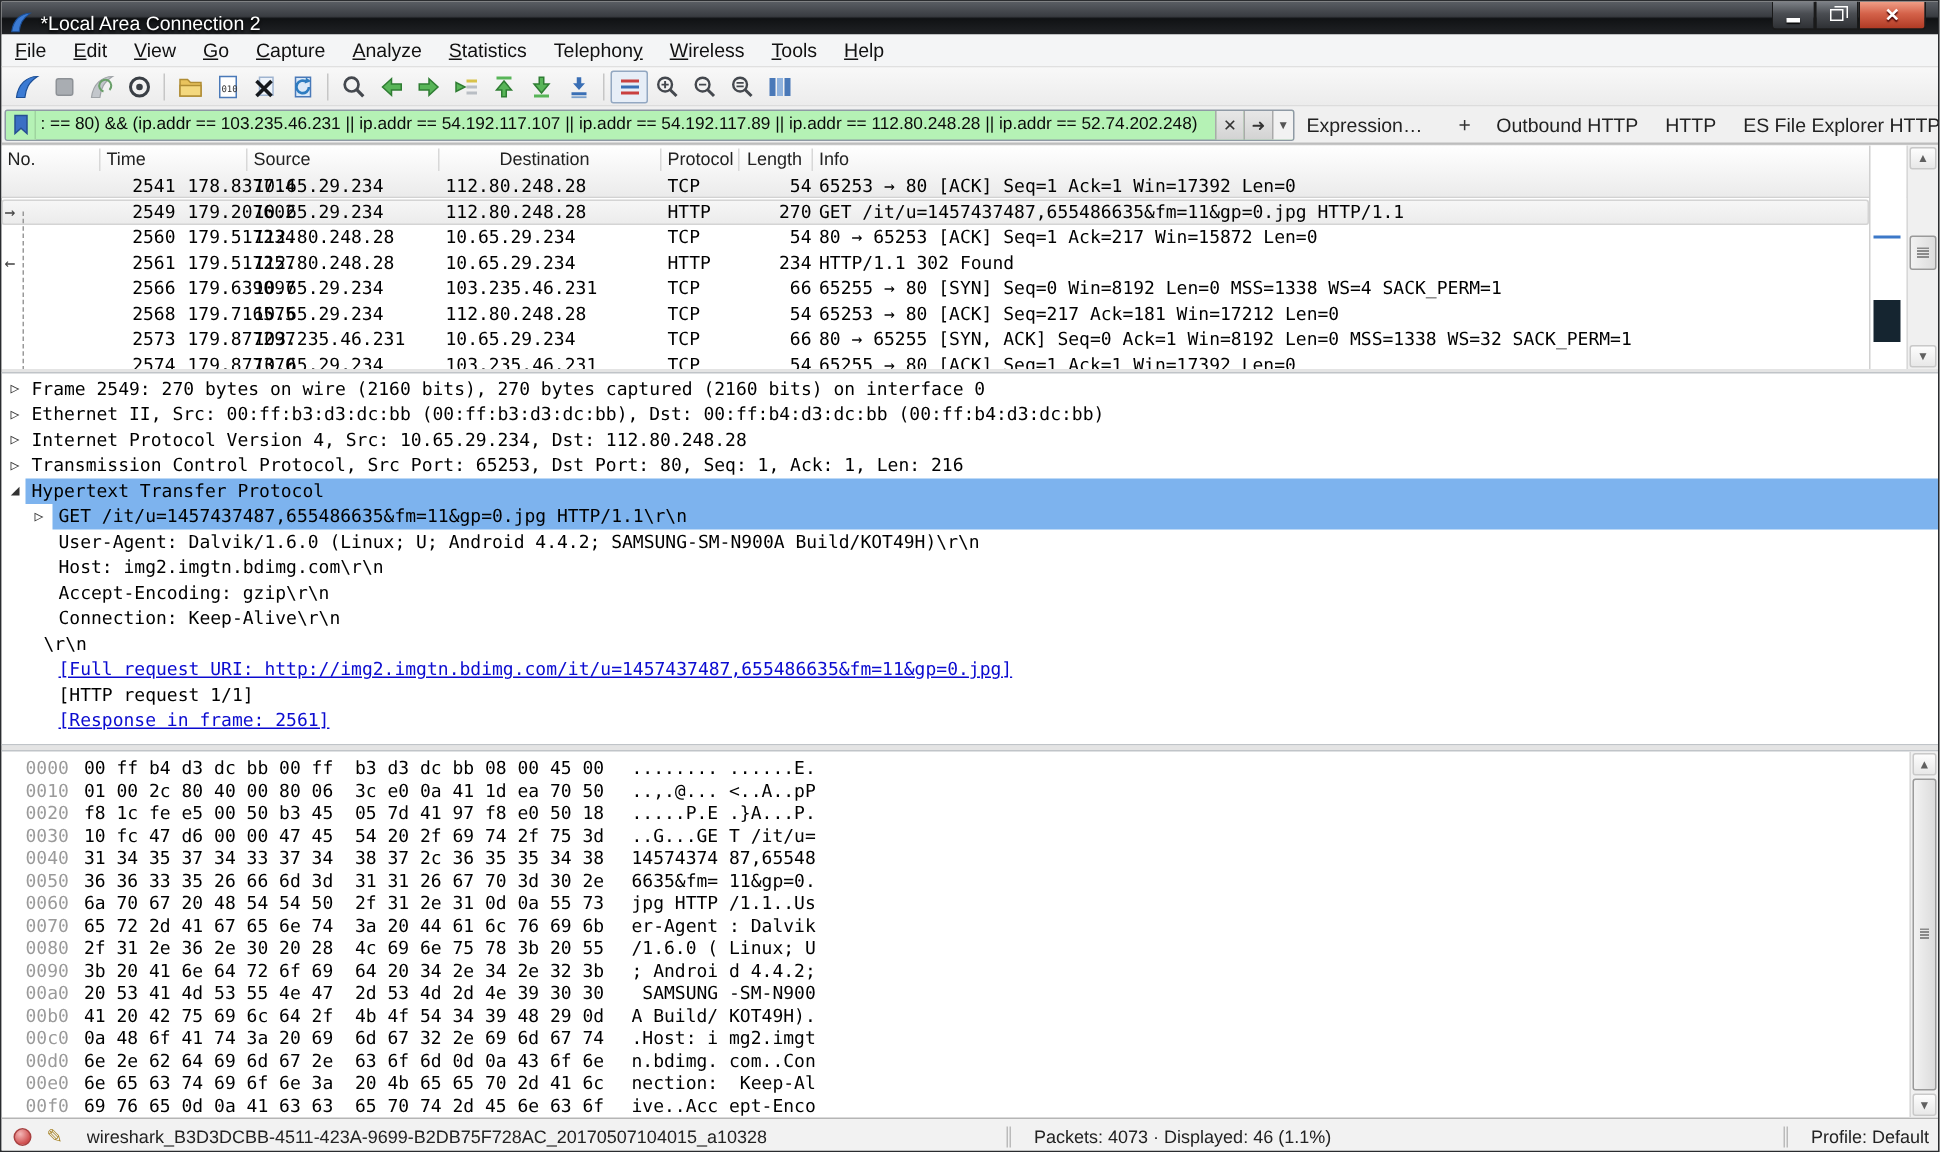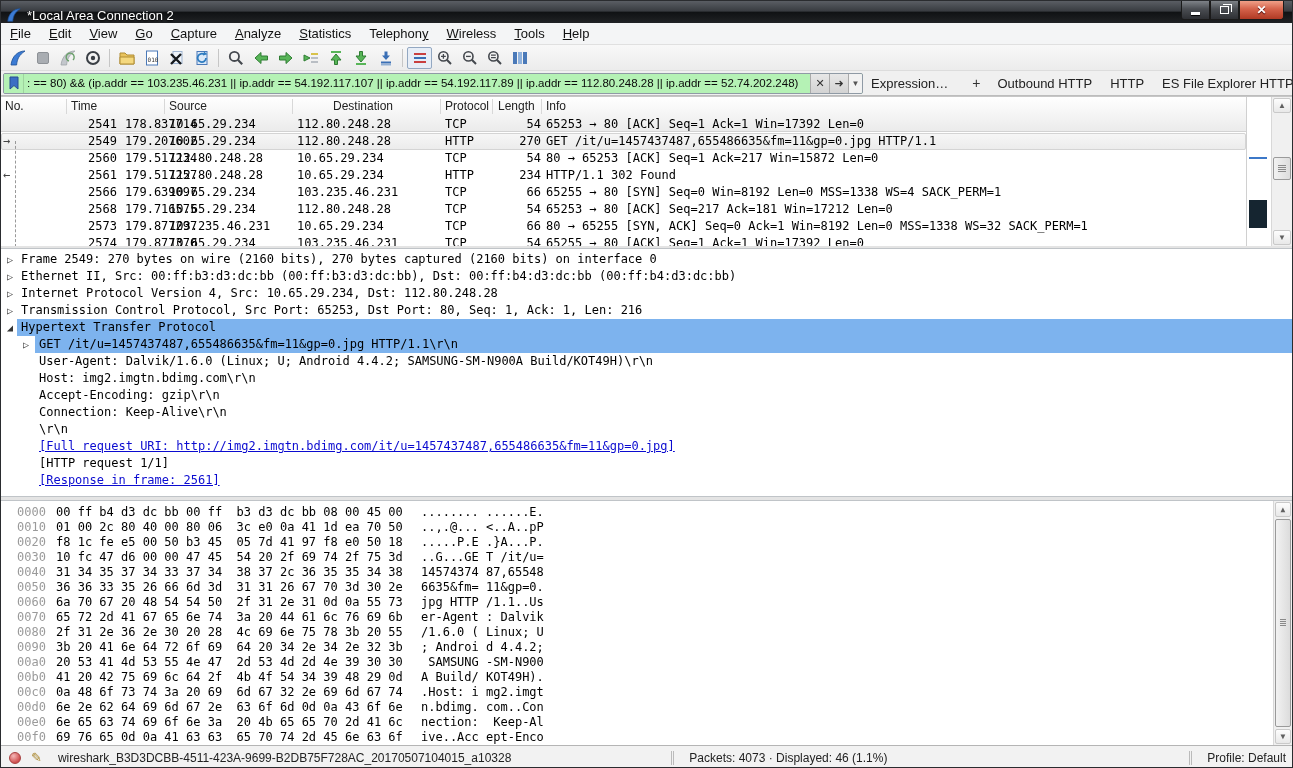--- a/index.html
+++ b/index.html
@@ -354,21 +354,21 @@
       <div class="drow"><span class="d-exp" style="left: 6px;">▷</span><span class="d-text" style="left: 20px;">Frame 2549: 270 bytes on wire (2160 bits), 270 bytes captured (2160 bits) on interface 0</span></div>
       <div class="drow"><span class="d-exp" style="left: 6px;">▷</span><span class="d-text" style="left: 20px;">Ethernet II, Src: 00:ff:b3:d3:dc:bb (00:ff:b3:d3:dc:bb), Dst: 00:ff:b4:d3:dc:bb (00:ff:b4:d3:dc:bb)</span></div>
       <div class="drow"><span class="d-exp" style="left: 6px;">▷</span><span class="d-text" style="left: 20px;">Internet Protocol Version 4, Src: 10.65.29.234, Dst: 112.80.248.28</span></div>
       <div class="drow"><span class="d-exp" style="left: 6px;">▷</span><span class="d-text" style="left: 20px;">Transmission Control Protocol, Src Port: 65253, Dst Port: 80, Seq: 1, Ack: 1, Len: 216</span></div>
       <div class="drow"><div class="d-band" style="left: 16px; background: rgb(125, 179, 238);"></div><span class="d-exp" style="left: 6px;">◢</span><span class="d-text" style="left: 20px;">Hypertext Transfer Protocol</span></div>
       <div class="drow"><div class="d-band" style="left: 34px; background: rgb(125, 179, 238);"></div><span class="d-exp" style="left: 22px;">▷</span><span class="d-text" style="left: 38px;">GET /it/u=1457437487,655486635&amp;fm=11&amp;gp=0.jpg HTTP/1.1\r\n</span></div>
       <div class="drow"><span class="d-text" style="left: 38px;">User-Agent: Dalvik/1.6.0 (Linux; U; Android 4.4.2; SAMSUNG-SM-N900A Build/KOT49H)\r\n</span></div>
       <div class="drow"><span class="d-text" style="left: 38px;">Host: img2.imgtn.bdimg.com\r\n</span></div>
       <div class="drow"><span class="d-text" style="left: 38px;">Accept-Encoding: gzip\r\n</span></div>
       <div class="drow"><span class="d-text" style="left: 38px;">Connection: Keep-Alive\r\n</span></div>
-      <div class="drow"><span class="d-text" style="left: 38px;">\r\n</span></div>
+      <div class="drow"><span class="d-text" style="left: 28px;">\r\n</span></div>
       <div class="drow"><span class="d-text d-link" style="left: 38px;">[Full request URI: http://img2.imgtn.bdimg.com/it/u=1457437487,655486635&amp;fm=11&amp;gp=0.jpg]</span></div>
       <div class="drow"><span class="d-text" style="left: 38px;">[HTTP request 1/1]</span></div>
       <div class="drow"><span class="d-text d-link" style="left: 38px;">[Response in frame: 2561]</span></div>
     </div>
 
   <div class="split2"></div>
 
   <div class="hexpane">
     <div id="hexrows">
         <div class="hexrow"><span class="h-off">0000</span><span class="h-hex">00 ff b4 d3 dc bb 00 ff  b3 d3 dc bb 08 00 45 00</span><span class="h-asc">........ ......E.</span></div>
@@ -376,21 +376,21 @@
         <div class="hexrow"><span class="h-off">0020</span><span class="h-hex">f8 1c fe e5 00 50 b3 45  05 7d 41 97 f8 e0 50 18</span><span class="h-asc">.....P.E .}A...P.</span></div>
         <div class="hexrow"><span class="h-off">0030</span><span class="h-hex">10 fc 47 d6 00 00 47 45  54 20 2f 69 74 2f 75 3d</span><span class="h-asc">..G...GE T /it/u=</span></div>
         <div class="hexrow"><span class="h-off">0040</span><span class="h-hex">31 34 35 37 34 33 37 34  38 37 2c 36 35 35 34 38</span><span class="h-asc">14574374 87,65548</span></div>
         <div class="hexrow"><span class="h-off">0050</span><span class="h-hex">36 36 33 35 26 66 6d 3d  31 31 26 67 70 3d 30 2e</span><span class="h-asc">6635&amp;fm= 11&amp;gp=0.</span></div>
         <div class="hexrow"><span class="h-off">0060</span><span class="h-hex">6a 70 67 20 48 54 54 50  2f 31 2e 31 0d 0a 55 73</span><span class="h-asc">jpg HTTP /1.1..Us</span></div>
         <div class="hexrow"><span class="h-off">0070</span><span class="h-hex">65 72 2d 41 67 65 6e 74  3a 20 44 61 6c 76 69 6b</span><span class="h-asc">er-Agent : Dalvik</span></div>
         <div class="hexrow"><span class="h-off">0080</span><span class="h-hex">2f 31 2e 36 2e 30 20 28  4c 69 6e 75 78 3b 20 55</span><span class="h-asc">/1.6.0 ( Linux; U</span></div>
         <div class="hexrow"><span class="h-off">0090</span><span class="h-hex">3b 20 41 6e 64 72 6f 69  64 20 34 2e 34 2e 32 3b</span><span class="h-asc">; Androi d 4.4.2;</span></div>
         <div class="hexrow"><span class="h-off">00a0</span><span class="h-hex">20 53 41 4d 53 55 4e 47  2d 53 4d 2d 4e 39 30 30</span><span class="h-asc"> SAMSUNG -SM-N900</span></div>
         <div class="hexrow"><span class="h-off">00b0</span><span class="h-hex">41 20 42 75 69 6c 64 2f  4b 4f 54 34 39 48 29 0d</span><span class="h-asc">A Build/ KOT49H).</span></div>
-        <div class="hexrow"><span class="h-off">00c0</span><span class="h-hex">0a 48 6f 73 74 3a 20 69  6d 67 32 2e 69 6d 67 74</span><span class="h-asc">.Host: i mg2.imgt</span></div>
+        <div class="hexrow"><span class="h-off">00c0</span><span class="h-hex">0a 48 6f 41 74 3a 20 69  6d 67 32 2e 69 6d 67 74</span><span class="h-asc">.Host: i mg2.imgt</span></div>
         <div class="hexrow"><span class="h-off">00d0</span><span class="h-hex">6e 2e 62 64 69 6d 67 2e  63 6f 6d 0d 0a 43 6f 6e</span><span class="h-asc">n.bdimg. com..Con</span></div>
         <div class="hexrow"><span class="h-off">00e0</span><span class="h-hex">6e 65 63 74 69 6f 6e 3a  20 4b 65 65 70 2d 41 6c</span><span class="h-asc">nection:  Keep-Al</span></div>
         <div class="hexrow"><span class="h-off">00f0</span><span class="h-hex">69 76 65 0d 0a 41 63 63  65 70 74 2d 45 6e 63 6f</span><span class="h-asc">ive..Acc ept-Enco</span></div>
       </div>
     <div class="sbar" style="right:0;width:19px;top:0;bottom:0;">
       <div class="sbtn" style="top:1px">▲</div>
       <div class="sthumb" style="top:18px;bottom:18px">
           <div class="sgrip"></div>
         </div>
       <div class="sbtn" style="bottom:1px">▼</div>

